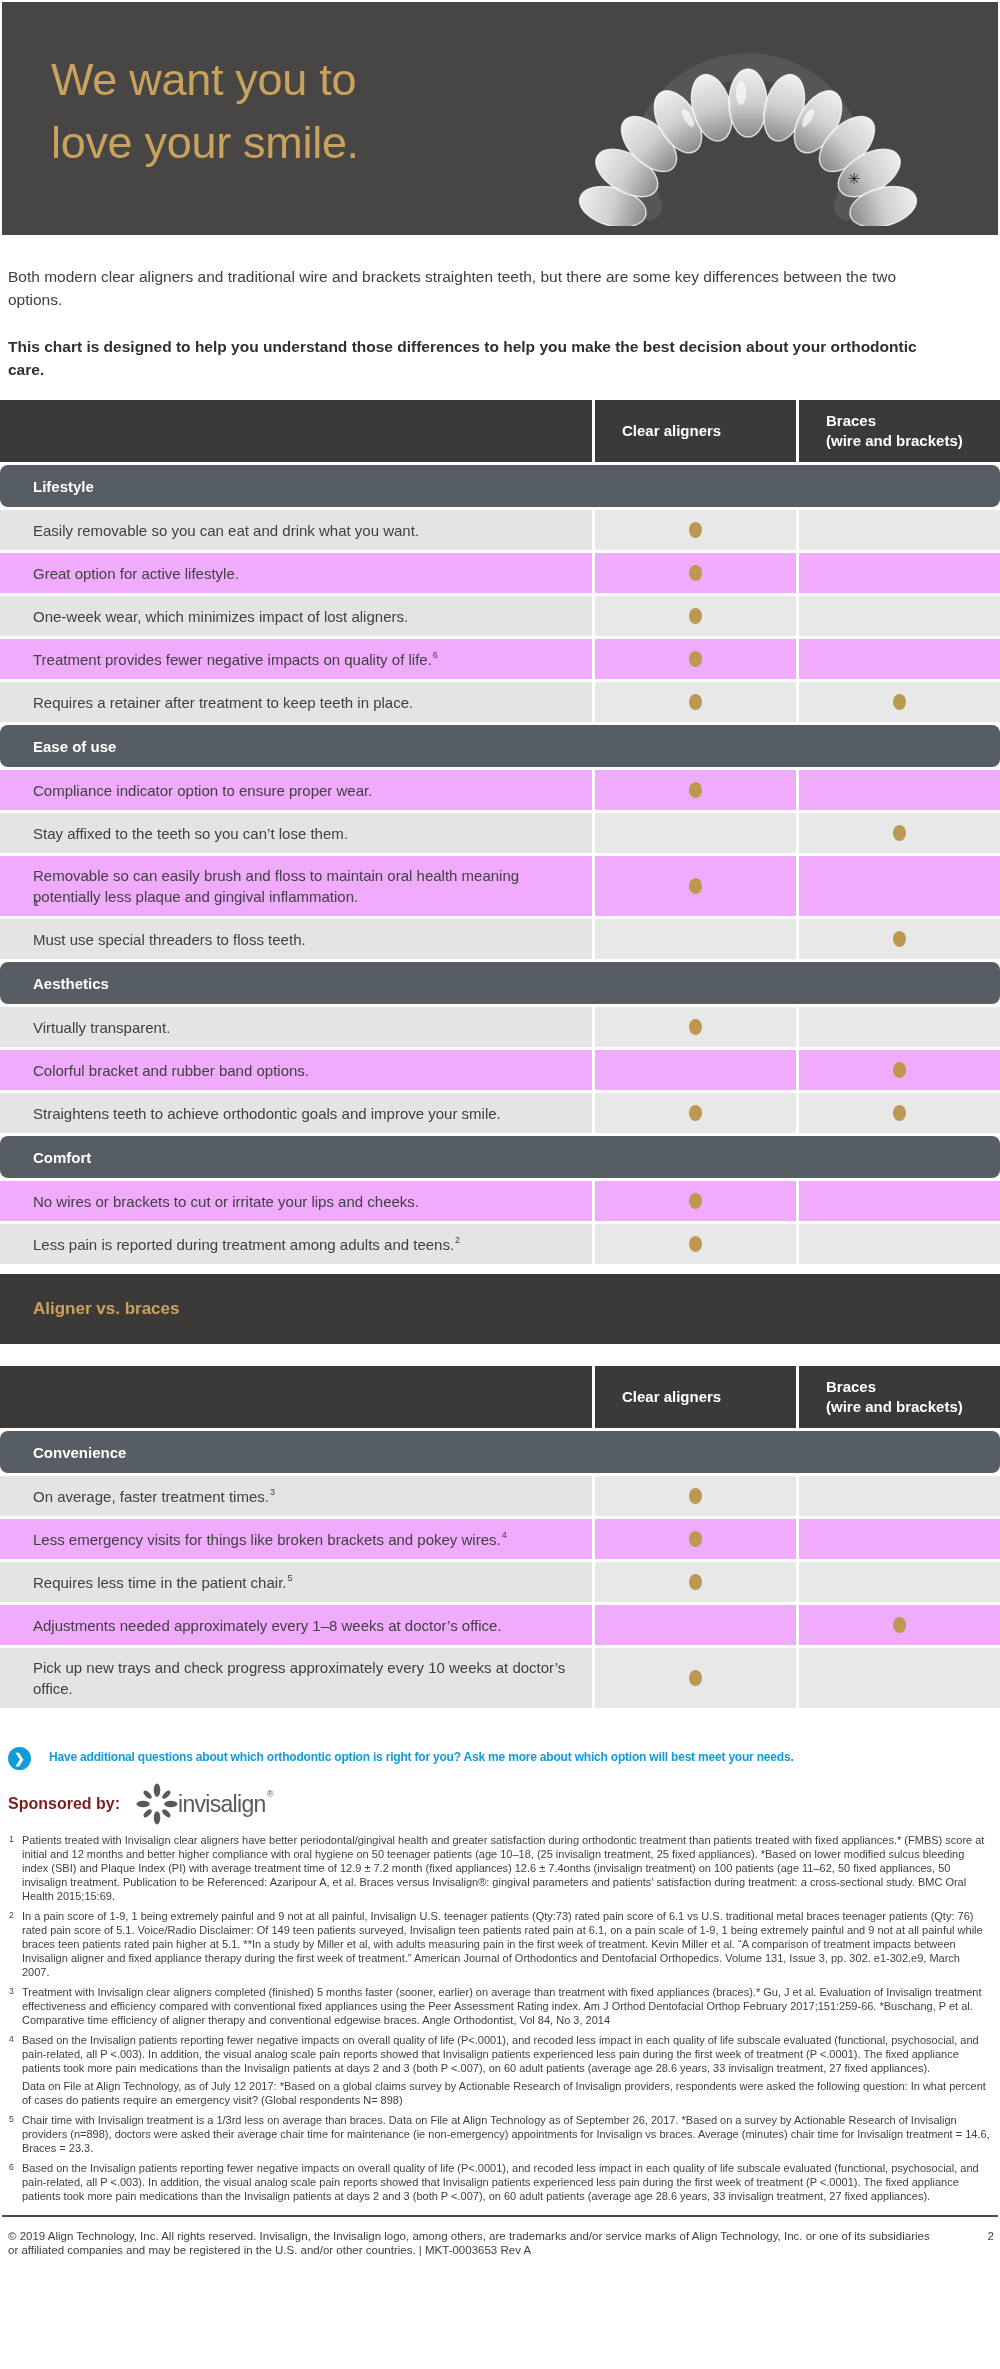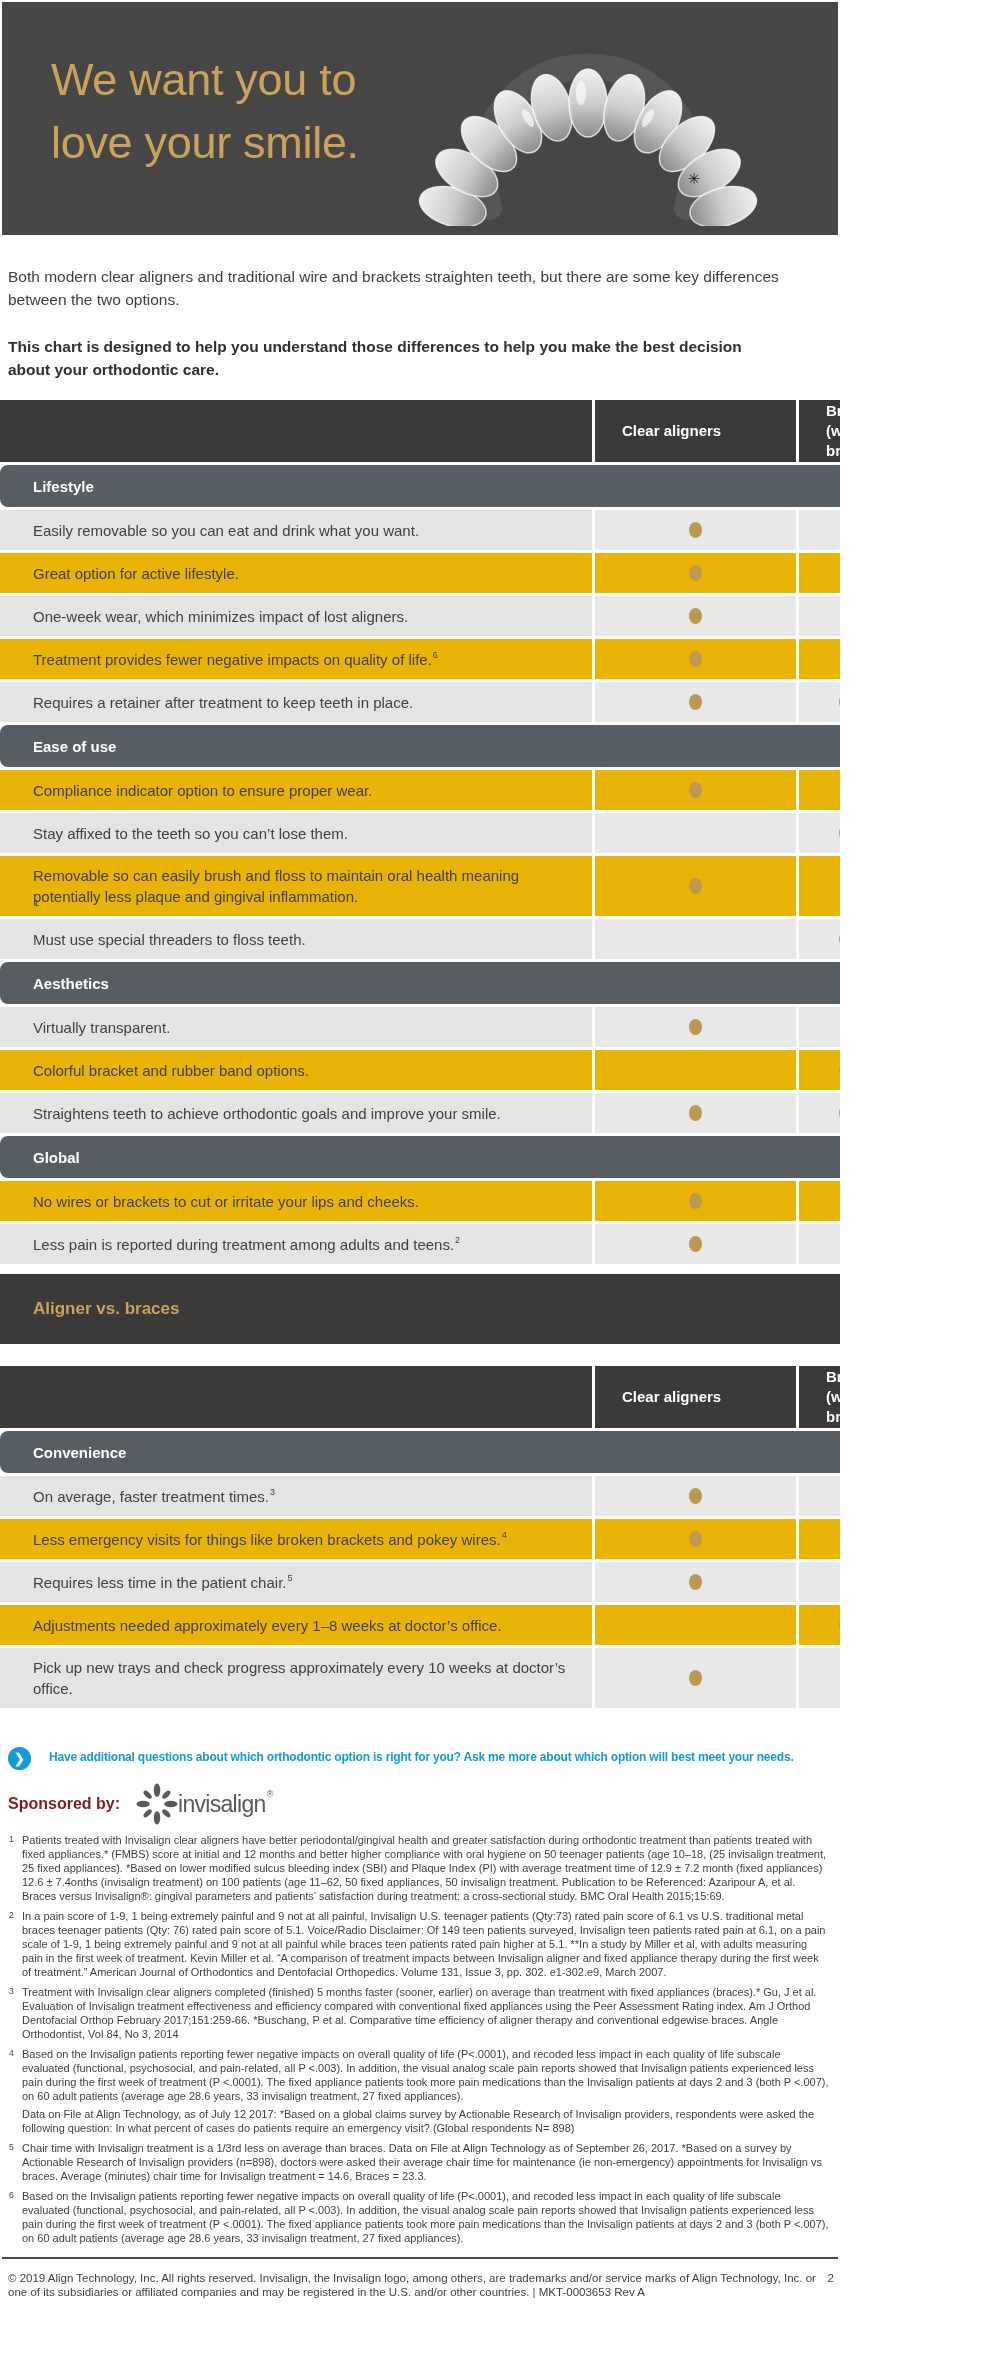--- a/index.html
+++ b/index.html
@@ -1,34 +1,34 @@
 <!DOCTYPE html>
 <html style="--gold: #c9a35e; --charcoal: #474645; --table_header: #3b3a39; --slate: #575e63; --row_gray: #e4e4e4; --row_gray_light: #e8e8e8; --dot_gold: #bd9851; --blue: #119bd7; --logo_gray: #58595b; --text: #3e3e3e;"><head>
 <meta charset="utf-8">
 <style>
   html,body{margin:0;padding:0;background:#ffffff;}
   body{width:1000px;font-family:"Liberation Sans", sans-serif;-webkit-font-smoothing:antialiased;}
-  .page{position:relative;width:840px;height:2369px;overflow:hidden;background:#fff;}
+  .page{position:relative;width:1000px;height:2369px;overflow:hidden;background:#fff;}
 
   
   .hero{position:relative;margin:2px 2px 0 2px;height:233px;background:var(--charcoal,#474645);}
   .hero-title{position:absolute;left:49px;top:46px;font-size:45px;line-height:63px;font-weight:400;letter-spacing:-0.3px;color:var(--gold,#c9a35e);}
   .hero-art{position:absolute;right:58px;top:16px;width:382px;height:208px;}
 
   
   .intro{margin:30px 60px 0 8px;font-size:15.5px;line-height:23px;color:var(--text,#3e3e3e);}
   .intro.strong{font-weight:bold;color:#303030;margin-top:24px;}
 
   
   .cmp-table{display:grid;grid-template-columns:592px 201px 1fr;gap:3px;margin-top:19px;background:#fff;}
   .cmp-table.second{margin-top:22px;}
   .th{background:var(--table_header,#3b3a39);color:#fff;font-weight:bold;font-size:15px;line-height:20px;display:flex;align-items:center;min-height:62px;padding-left:27px;box-sizing:border-box;}
   .th.empty{padding-left:0;}
   .section-bar{grid-column:1/-1;background:var(--slate,#575e63);color:#fff;font-weight:bold;font-size:15px;display:flex;align-items:center;min-height:42px;padding-left:33px;box-sizing:border-box;border-radius:8px;}
-  .cell{min-height:40px;display:flex;align-items:center;box-sizing:border-box;background:#eab308;}
+  .cell{min-height:40px;display:flex;align-items:center;box-sizing:border-box;background:#f0abfc;}
   .cell-label{padding:9px 26px 9px 33px;font-size:15px;line-height:21px;color:#414141;display:block;display:flex;flex-wrap:wrap;align-content:center;}
   .cell-label .txt{display:inline;}
   .cell-label sup{font-size:9px;line-height:0;margin-left:1px;position:relative;top:-4px;}
   .cell-dot{justify-content:center;}
   .cell.g{background:var(--row_gray,#e4e4e4);}
   .cell.gd{background:var(--row_gray_light,#e8e8e8);}
   .dot{display:block;width:13px;height:16px;border-radius:50%;background:var(--dot_gold,#bd9851);}
 
   
   .band{margin-top:10px;height:70px;background:var(--table_header,#3b3a39);display:flex;align-items:center;padding-left:33px;box-sizing:border-box;color:var(--gold,#c9a35e);font-weight:bold;font-size:17px;}
@@ -198,21 +198,21 @@
       </div>
       <div class="cell cell-label g">
         <span class="txt">Straightens teeth to achieve orthodontic goals and improve your smile.</span>
       </div>
       <div class="cell cell-dot gd">
         <span class="dot"></span>
       </div>
       <div class="cell cell-dot gd">
         <span class="dot"></span>
       </div>
-      <div class="section-bar">Global</div>
+      <div class="section-bar">Comfort</div>
       <div class="cell cell-label">
         <span class="txt">No wires or brackets to cut or irritate your lips and cheeks.</span>
       </div>
       <div class="cell cell-dot">
         <span class="dot"></span>
       </div>
       <div class="cell cell-dot"></div>
       <div class="cell cell-label g">
         <span class="txt">Less pain is reported during treatment among adults and teens.</span>
         <sup>2</sup>

